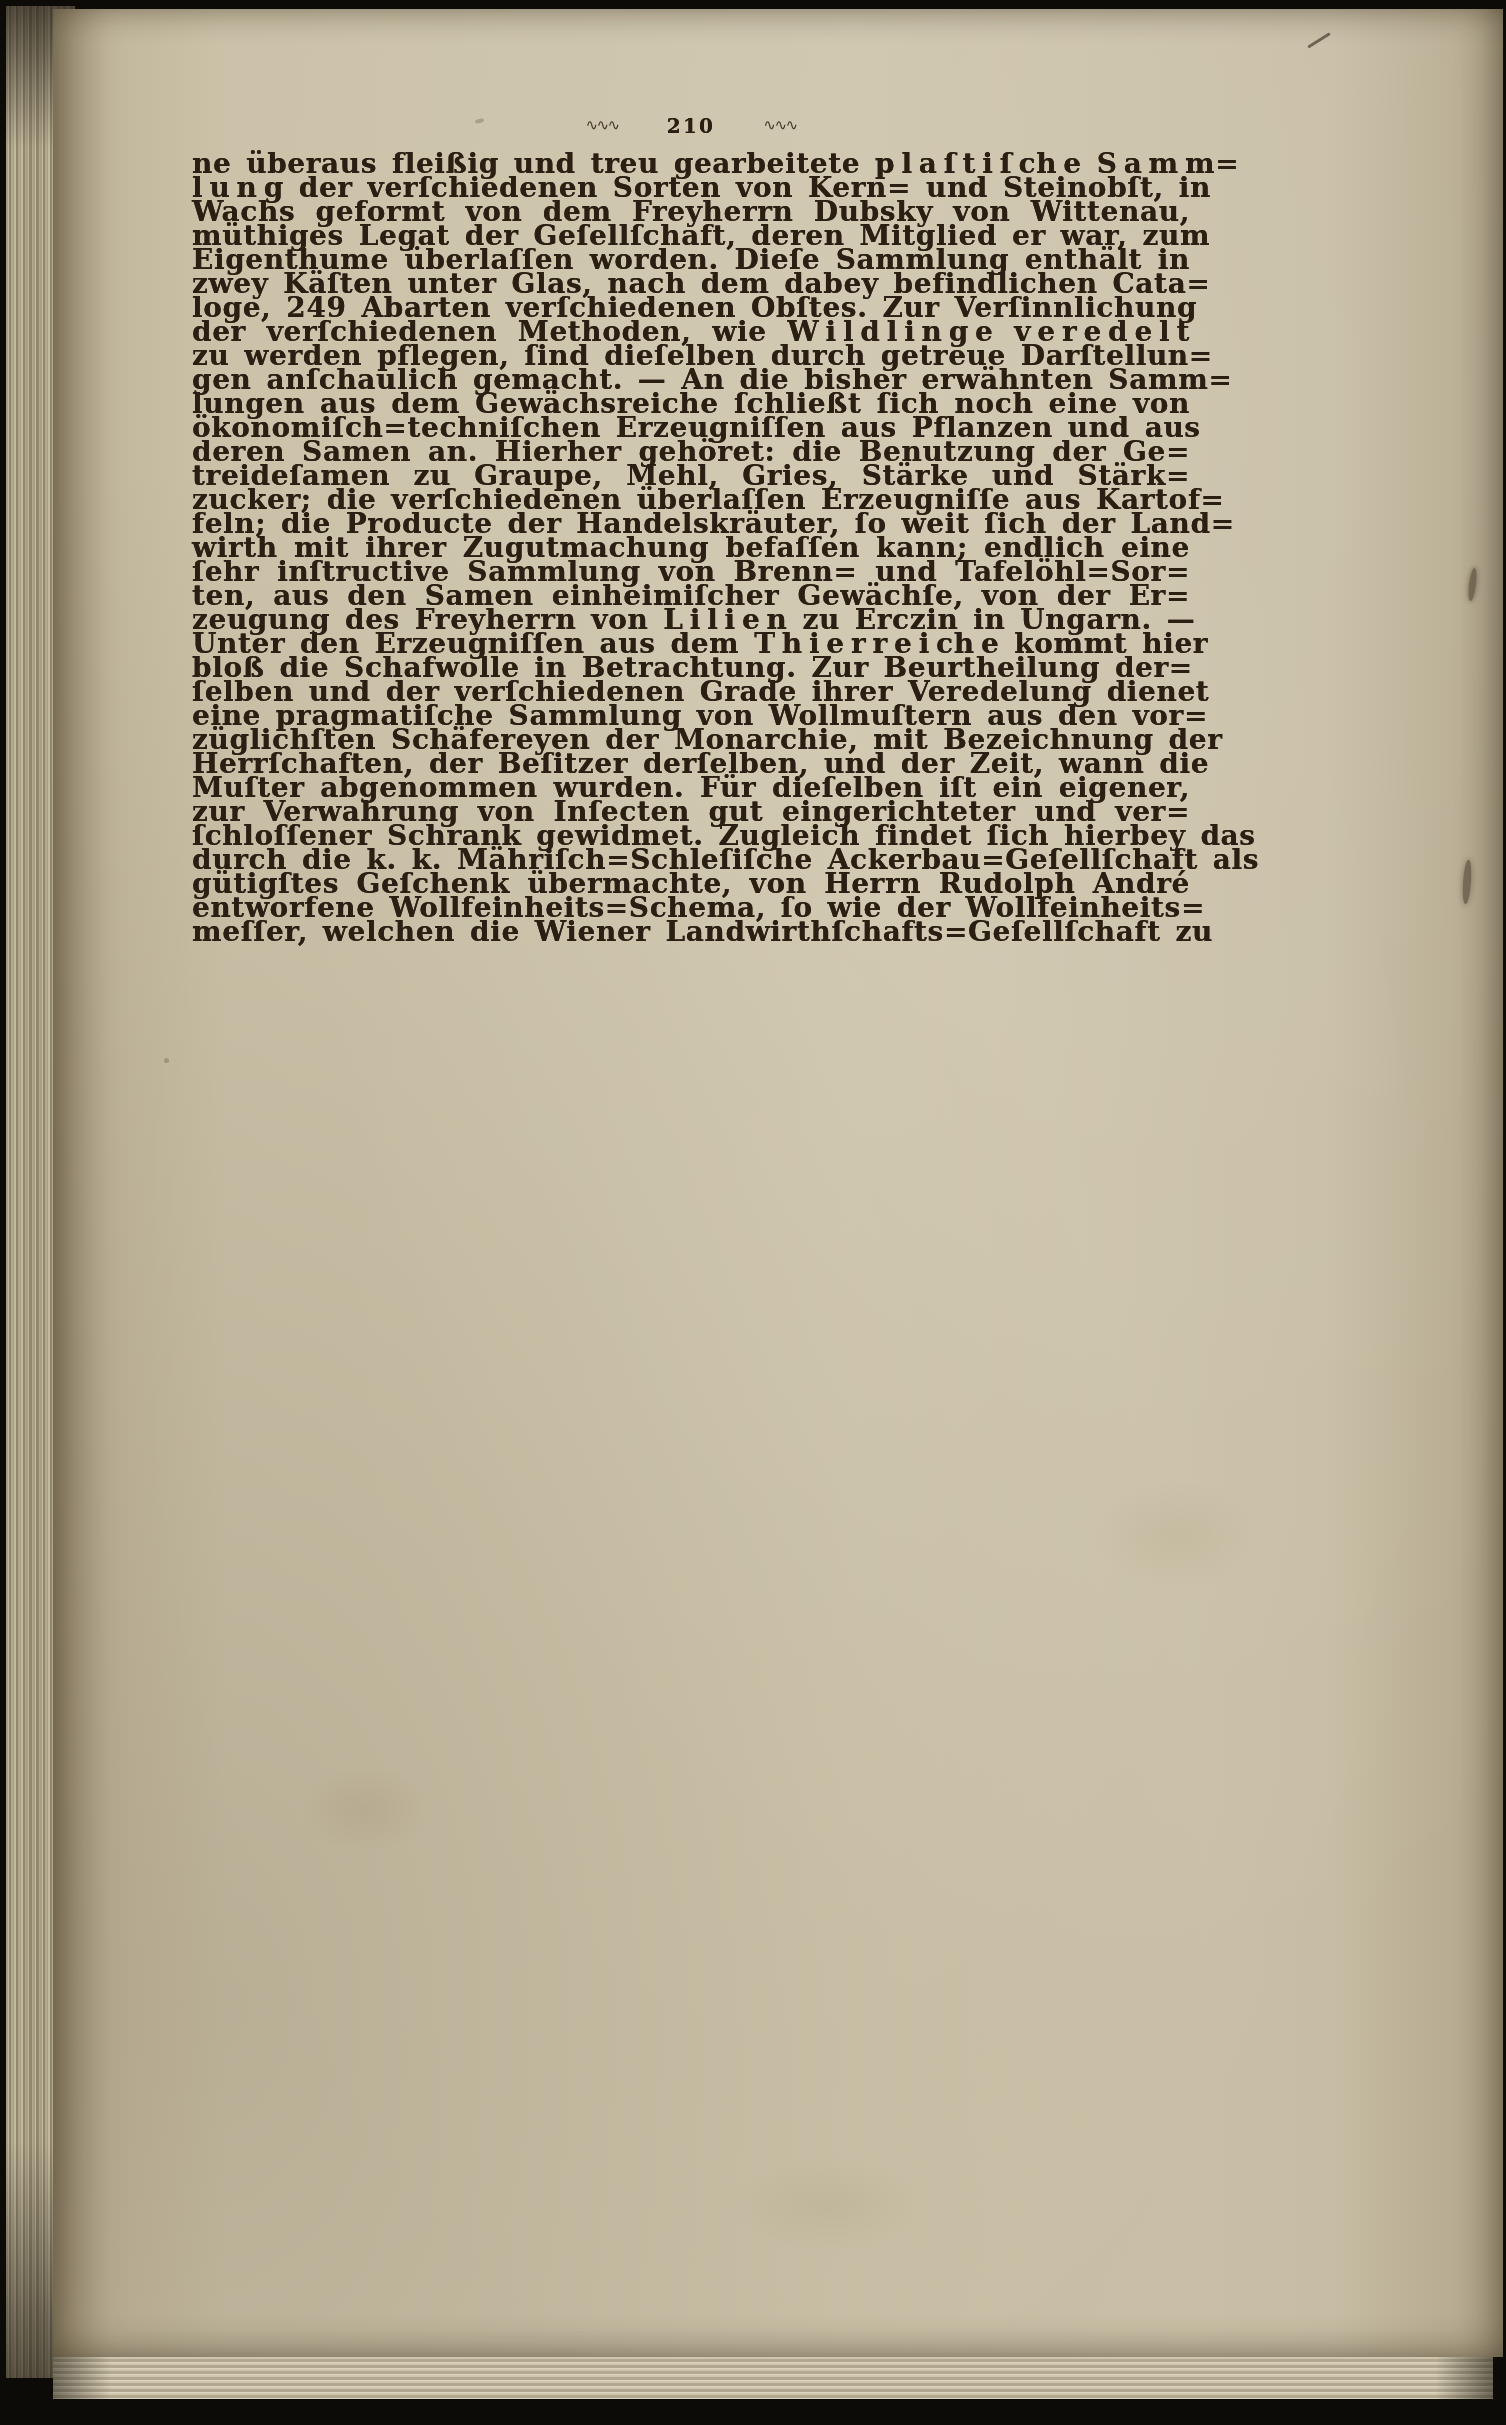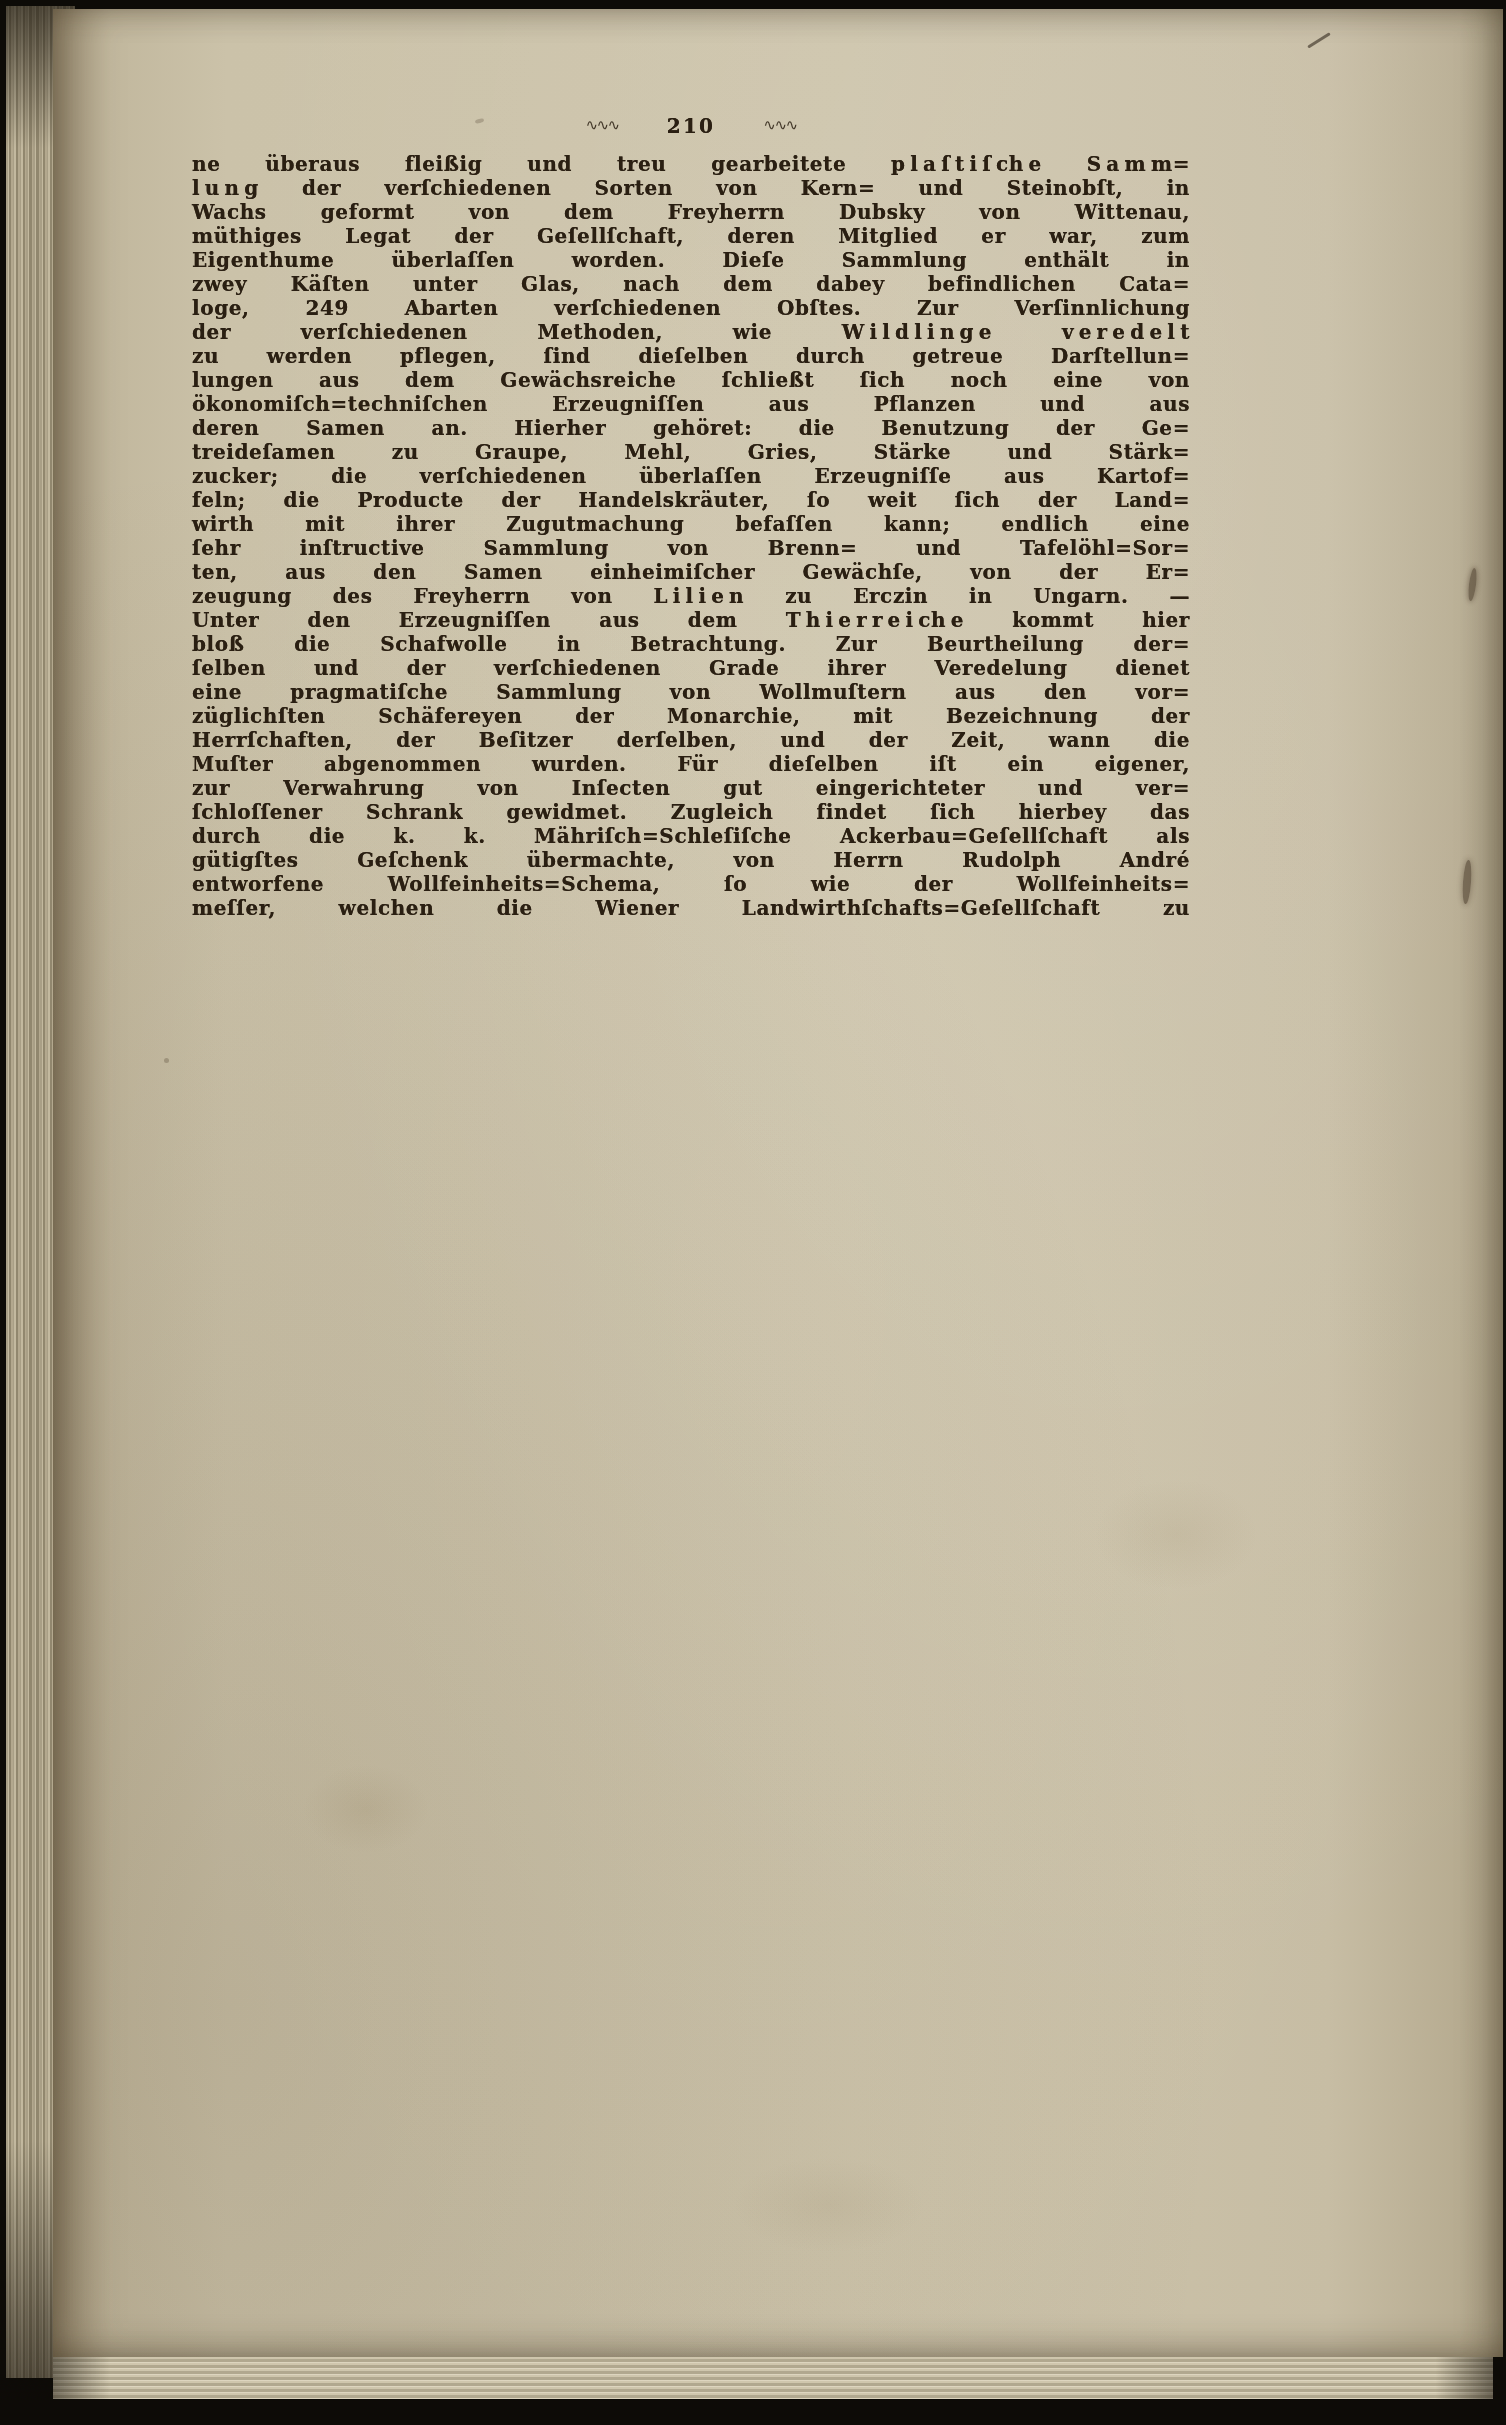--- a/index.html
+++ b/index.html
@@ -56,21 +56,21 @@
     transform:translateY(-1.5px);
   }
   .pagenum{
     font-size:20px;font-weight:700;letter-spacing:2.3px;
     text-shadow:0 0 0.4px currentColor;
   }
 
   .text{
     position:absolute;left:139px;top:143px;width:998px;
     color:var(--ink);
-    font-size:20px;font-weight:700;
+    font-size:28px;font-weight:700;
     line-height:24px;
     letter-spacing:0.6px;word-spacing:4.5px;
     text-shadow:0 0 0.5px rgba(42,31,18,.85);
   }
   .line{
     text-align:justify;
     text-align-last:justify;
     height:24px;white-space:nowrap;overflow:visible;
   }
 
@@ -102,20 +102,21 @@
     <div class="text">
         <div class="line">ne überaus fleißig und treu gearbeitete p l a ſ t i ſ ch e S a m m=</div>
         <div class="line">l u n g der verſchiedenen Sorten von Kern= und Steinobſt, in</div>
         <div class="line">Wachs geformt von dem Freyherrn Dubsky von Wittenau,</div>
         <div class="line">müthiges Legat der Geſellſchaft, deren Mitglied er war, zum</div>
         <div class="line">Eigenthume überlaſſen worden. Dieſe Sammlung enthält in</div>
         <div class="line">zwey Käſten unter Glas, nach dem dabey befindlichen Cata=</div>
         <div class="line">loge, 249 Abarten verſchiedenen Obſtes. Zur Verſinnlichung</div>
         <div class="line">der verſchiedenen Methoden, wie W i l d l i n g e v e r e d e l t</div>
         <div class="line">zu werden pflegen, ſind dieſelben durch getreue Darſtellun=</div>
+        <div class="line">gen anſchaulich gemacht. — An die bisher erwähnten Samm=</div>
         <div class="line">lungen aus dem Gewächsreiche ſchließt ſich noch eine von</div>
         <div class="line">ökonomiſch=techniſchen Erzeugniſſen aus Pflanzen und aus</div>
         <div class="line">deren Samen an. Hierher gehöret: die Benutzung der Ge=</div>
         <div class="line">treideſamen zu Graupe, Mehl, Gries, Stärke und Stärk=</div>
         <div class="line">zucker; die verſchiedenen überlaſſen Erzeugniſſe aus Kartof=</div>
         <div class="line">feln; die Producte der Handelskräuter, ſo weit ſich der Land=</div>
         <div class="line">wirth mit ihrer Zugutmachung befaſſen kann; endlich eine</div>
         <div class="line">ſehr inſtructive Sammlung von Brenn= und Tafelöhl=Sor=</div>
         <div class="line">ten, aus den Samen einheimiſcher Gewächſe, von der Er=</div>
         <div class="line">zeugung des Freyherrn von L i l i e n zu Erczin in Ungarn. —</div>

